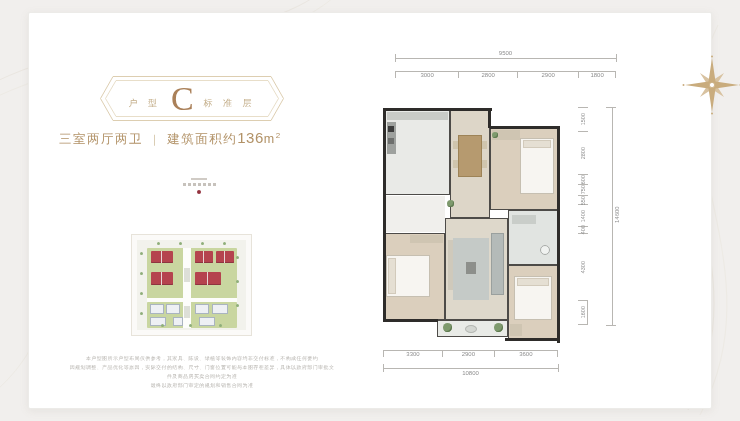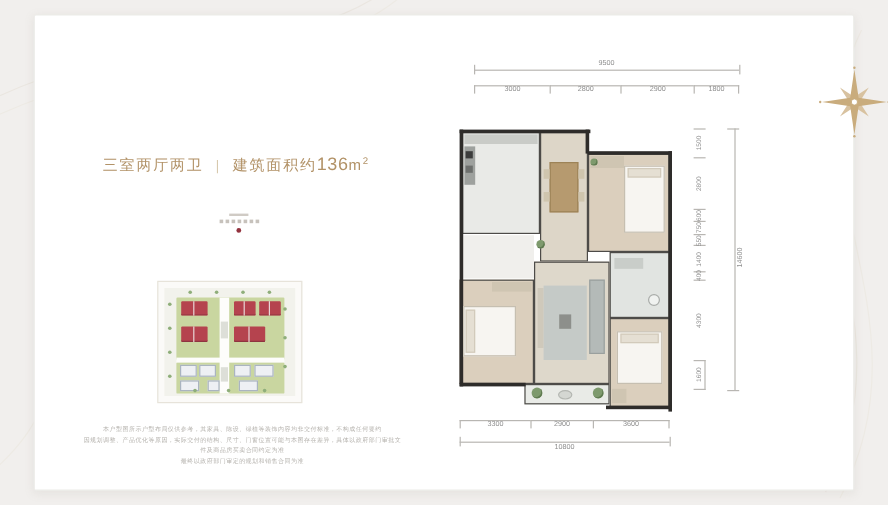--- a/index.html
+++ b/index.html
@@ -23,21 +23,21 @@
   .badge-text {
     position:absolute; inset:0; display:flex; align-items:center; justify-content:center;
     gap:10px; color:#c3ad88;
   }
   .badge-side { font-size:9px; letter-spacing:4px; padding-top:10px; }
   .badge-letter {
     font-family:"Liberation Serif", serif; font-size:34px; color:#aa8059; line-height:1;
   }
   
   .title {
-    position:absolute; left:30px; top:116px; width:276px; text-align:center;
+    position:absolute; left:30px; top:116px; width:276px; 
     color:#b29267; font-size:12.5px; letter-spacing:1.5px;
   }
   .title .divider { color:#cbb894; margin:0 6px; font-size:11px; }
   .title .area-value { font-size:15px; letter-spacing:0.5px; }
   .title sup { font-size:8px; }
   
   .brand { position:absolute; left:140px; top:165px; width:60px; text-align:center; }
   .brand .l1 { width:16px; height:2px; background:#d0cbc5; margin:0 auto 3px; }
   .brand .l2 { display:flex; justify-content:center; gap:2px; margin-bottom:4px; }
   .brand .l2 span { width:3px; height:3px; background:#c7c2bc; display:block; }
@@ -99,20 +99,31 @@
 <svg class="bg-swirls" width="740" height="421">
   <path d="M-30,95 C 110,15 250,55 330,-15" stroke="#eae6e0" fill="none" stroke-width="1"></path>
   <path d="M-30,110 C 120,28 255,70 340,-8" stroke="#edeae4" fill="none" stroke-width="1"></path>
   <path d="M705,30 C 640,150 765,260 688,410" stroke="#eae6e0" fill="none" stroke-width="1"></path>
   <path d="M718,25 C 655,150 778,265 700,415" stroke="#edeae4" fill="none" stroke-width="1"></path>
   <path d="M-15,400 C 55,345 30,305 95,258" stroke="#edeae4" fill="none" stroke-width="1"></path>
 </svg>
 
 <div class="card">
 
+  <div class="badge">
+    <svg width="186" height="47">
+      <path d="M14,1.5 H172 L184.5,23.5 L172,45.5 H14 L1.5,23.5 Z" fill="none" stroke="#d9c8a8" stroke-width="0.9"></path>
+      <path d="M17,5.5 H169 L179.5,23.5 L169,41.5 H17 L6.5,23.5 Z" fill="none" stroke="#e2d5bb" stroke-width="0.8"></path>
+    </svg>
+    <div class="badge-text">
+      <span class="badge-side">户 型</span>
+      <span class="badge-letter">C</span>
+      <span class="badge-side">标 准 层</span>
+    </div>
+  </div>
 
   <div class="title">
     <span>三室两厅两卫</span><span class="divider">｜</span><span>建筑面积约</span><span class="area-value">136</span><span><span>m</span><sup>2</sup></span>
   </div>
 
   <div class="brand">
     <div class="l1"></div>
     <div class="l2">
       <span></span>
         <span></span>

